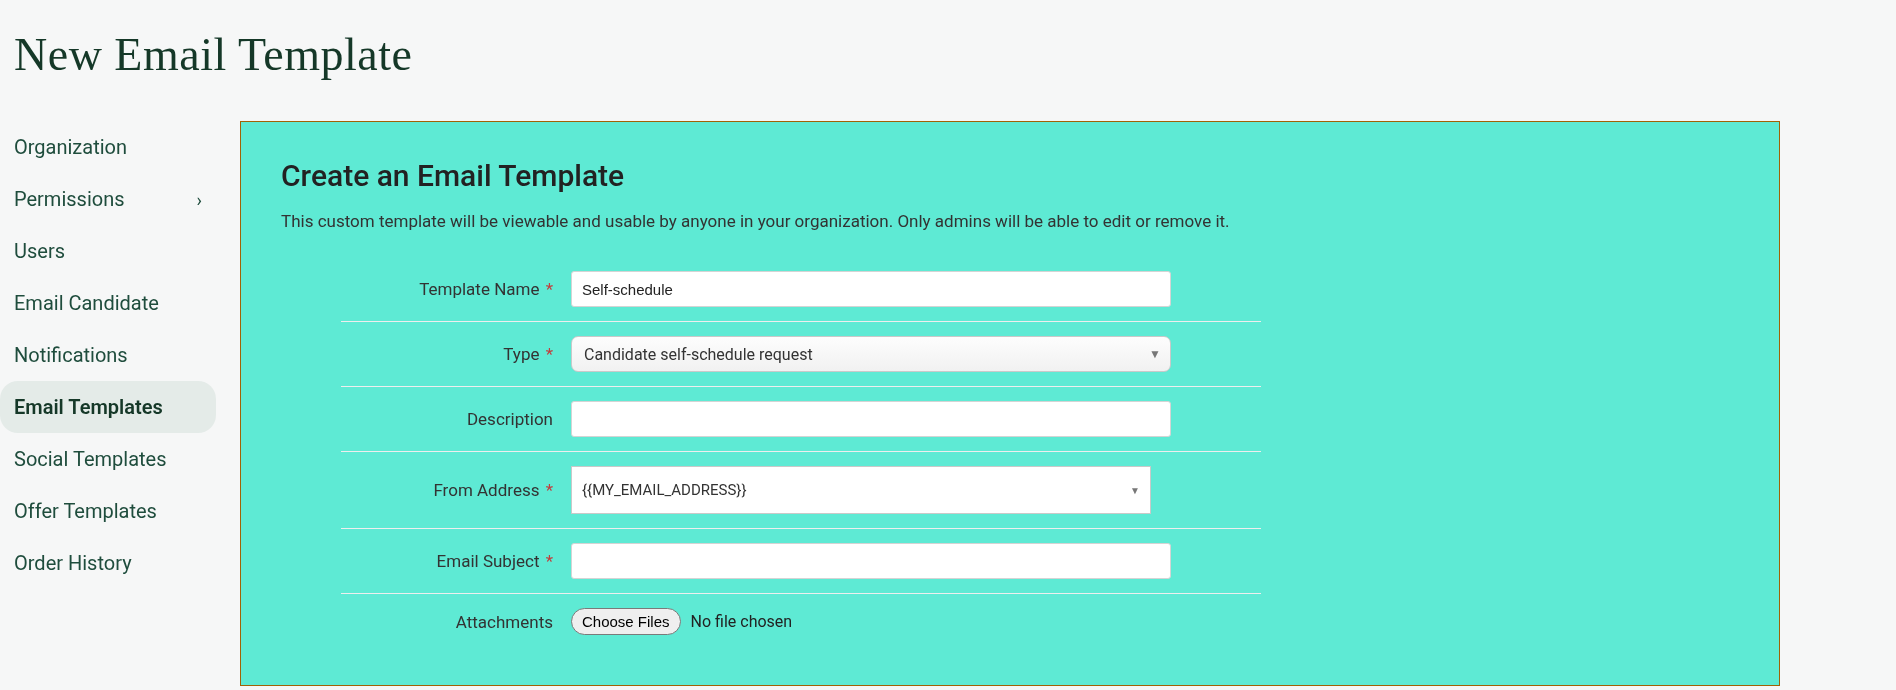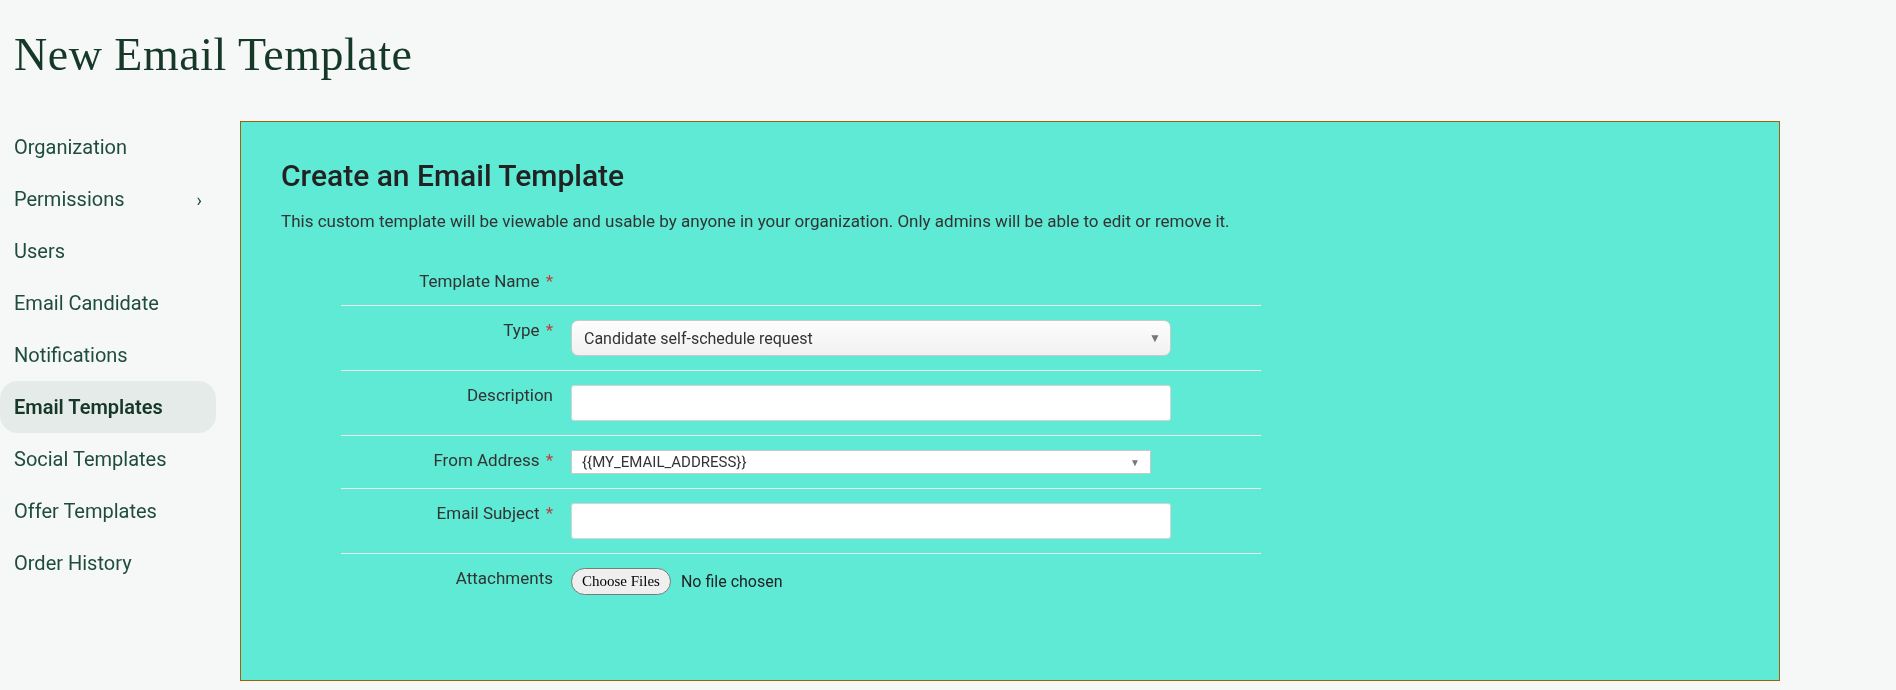--- a/index.html
+++ b/index.html
@@ -62,20 +62,21 @@
     color: #222;
     margin-bottom: 18px;
   }
   .panel-desc {
     font-size: 17px;
     color: #333;
     margin-bottom: 26px;
   }
   .form-row {
     display: flex;
+    align-items: center;
     border-bottom: 1px solid #eeeeee;
     padding: 14px 0;
     max-width: 920px;
     margin-left: 60px;
   }
   .form-row:first-of-type { border-top: none; }
   .form-label {
     width: 230px;
     text-align: right;
     padding-right: 18px;
@@ -120,21 +121,21 @@
     right: 10px;
     top: 50%;
     transform: translateY(-50%);
     color: #777;
     font-size: 12px;
     pointer-events: none;
   }
   .from-select {
     width: 100%;
     max-width: 580px;
-    height: 24px;
+    height: 48px;
     border: 1px solid #c9c9c9;
     background: #fff;
     padding: 0 28px 0 10px;
     font-size: 15px;
     color: #333;
     display: flex;
     align-items: center;
     cursor: pointer;
     position: relative;
   }
@@ -151,21 +152,21 @@
     align-items:center;
     gap:10px;
   }
   .file-btn {
     font-size: 15px;
     padding: 4px 10px;
     border: 1px solid #7a7a7a;
     background: #efefef;
     border-radius: 14px;
     cursor: pointer;
-    font-family: Liberation Serif, serif;
+    font-family: Liberation Sans, sans-serif;
   }
   .file-status {
     font-size: 16px;
     color: #222;
   }
 </style>
 </head>
 <body>
 
 <h1 class="page-title">New Email Template</h1>
@@ -203,20 +204,23 @@
     </div>
   </nav>
 
   <section class="main-panel">
     <h2 class="panel-title">Create an Email Template</h2>
     <p class="panel-desc">This custom template will be viewable and usable by anyone in your organization. Only admins will be able to edit or remove it.</p>
 
     <div class="form-row">
       <div class="form-label">
         <span>Template Name</span><span class="req"> *</span>
+      </div>
+      <div class="form-control">
+        <input class="text-input" type="text" value="Self-schedule" style="">
       </div>
     </div>
 
     <div class="form-row">
       <div class="form-label">
         <span>Type</span><span class="req"> *</span>
       </div>
       <div class="form-control">
         <div class="select-wrap">
           <div class="select-box">

